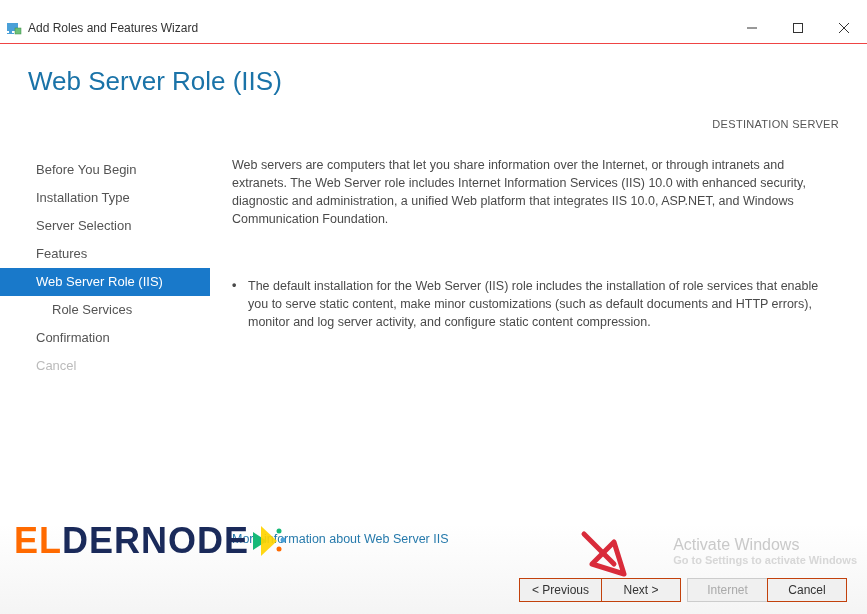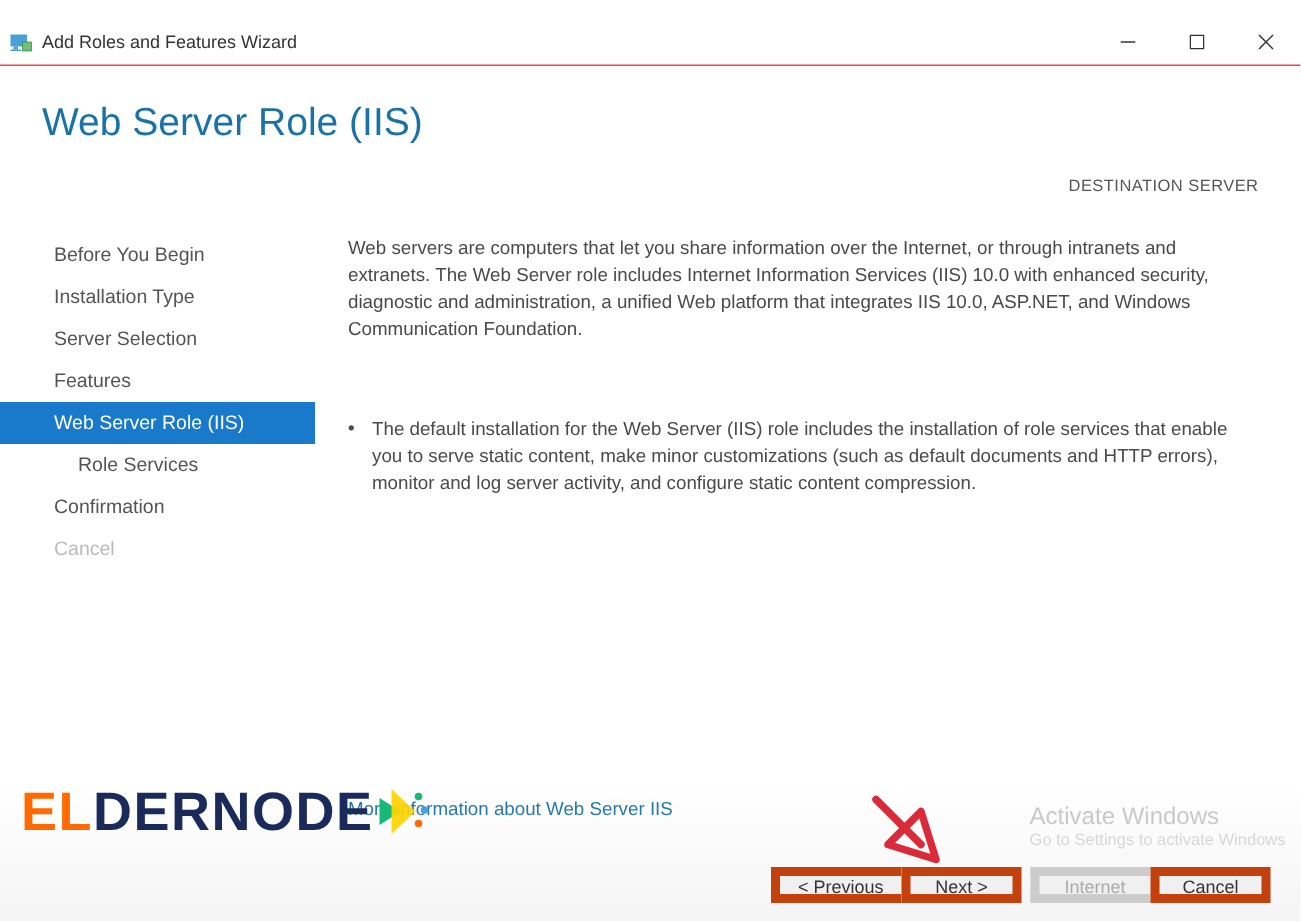--- a/index.html
+++ b/index.html
@@ -125,21 +125,21 @@
     .footer {
       position: absolute;
       bottom: 12px;
       right: 20px;
       display: flex;
       gap: 6px;
     }
     .wiz-btn {
       min-width: 80px;
       height: 24px;
-      border: 6px solid #c2410c;
+      border: 1px solid #c2410c;
       background: #f0f0f0;
       font-size: 12px;
       color: #333;
       cursor: pointer;
       padding: 0 12px;
     }
     .wiz-btn.disabled {
       color: #aaa;
       border-color: #ccc;
       cursor: default;
@@ -178,20 +178,21 @@
       right: 10px;
       bottom: 48px;
       color: #c9c9c9;
       font-size: 16px;
       text-align: left;
       pointer-events: none;
     }
     .activate-watermark .sub {
       font-size: 11px;
       color: #d7d7d7;
+      font-weight: bold;
     }
     .gradient-bottom {
       position: absolute;
       left: 0; right: 0; bottom: 0;
       height: 90px;
       background: linear-gradient(to bottom, rgba(255,255,255,0), rgba(225,225,225,0.35));
       pointer-events: none;
     }
     .border-top-footer {
       position: absolute;

